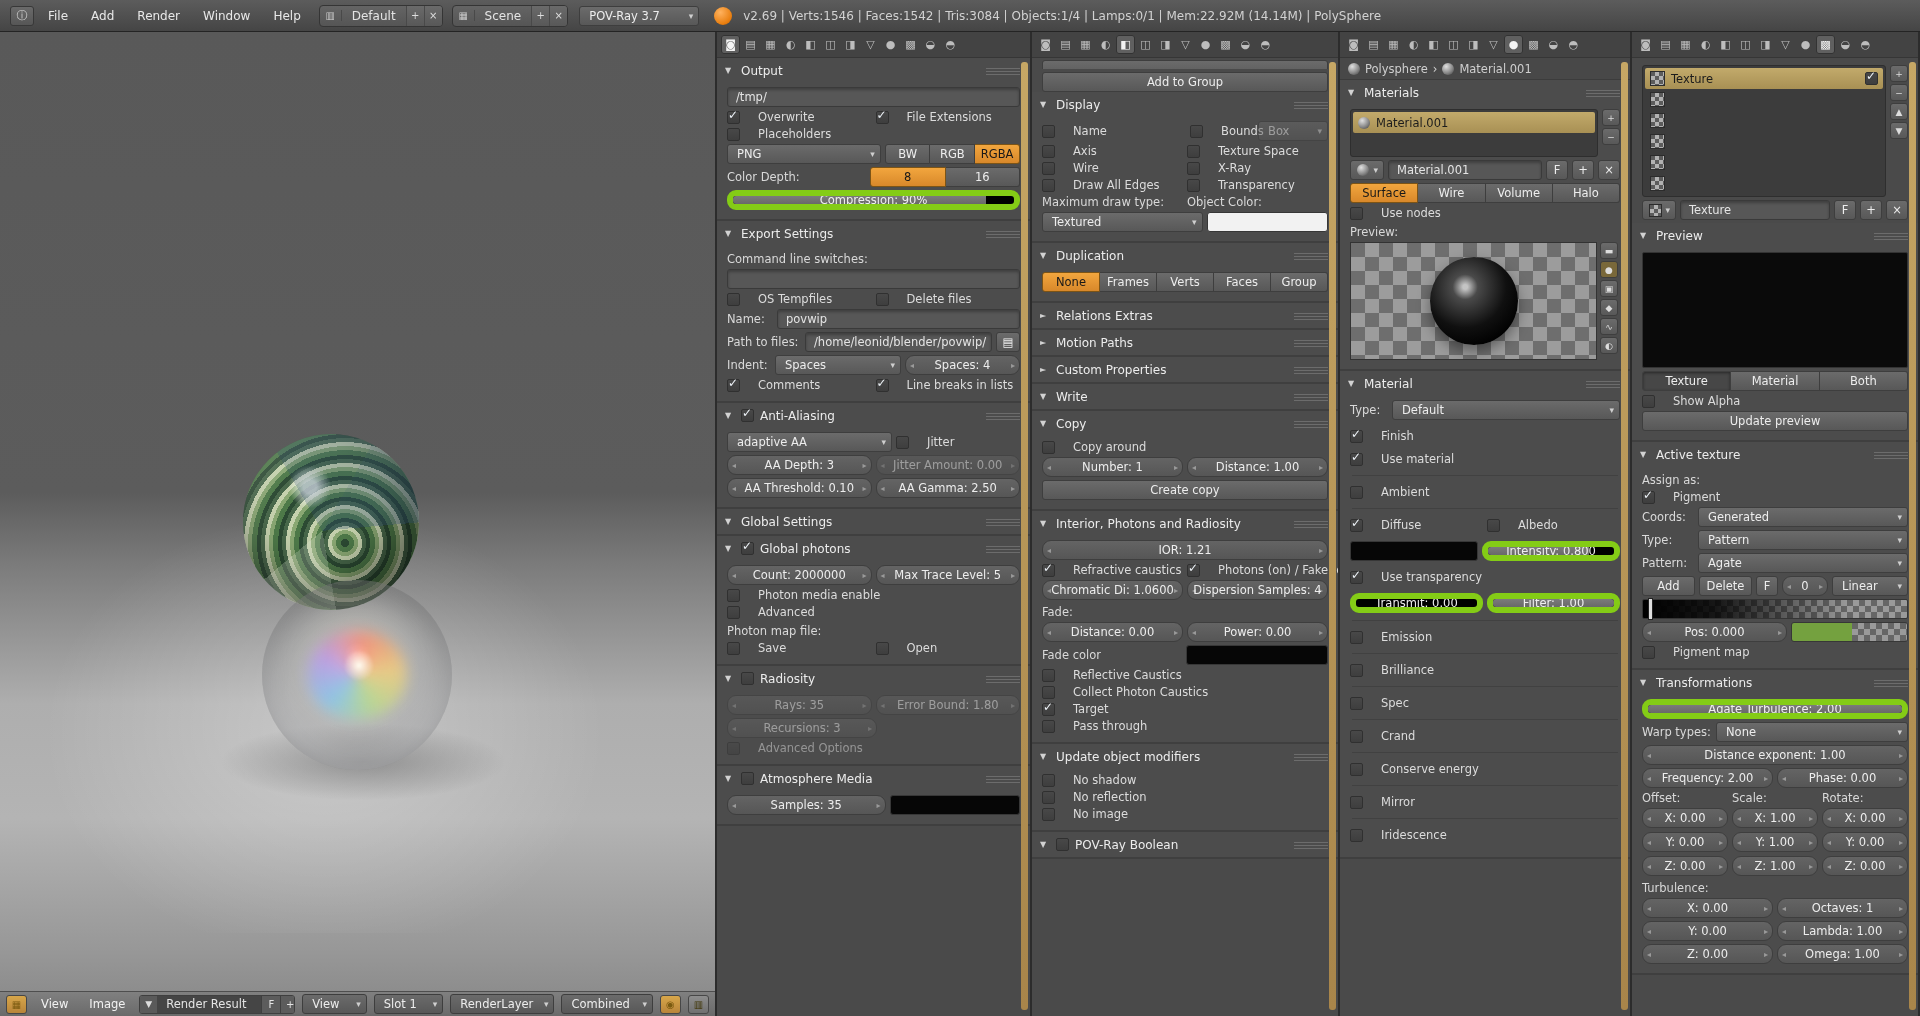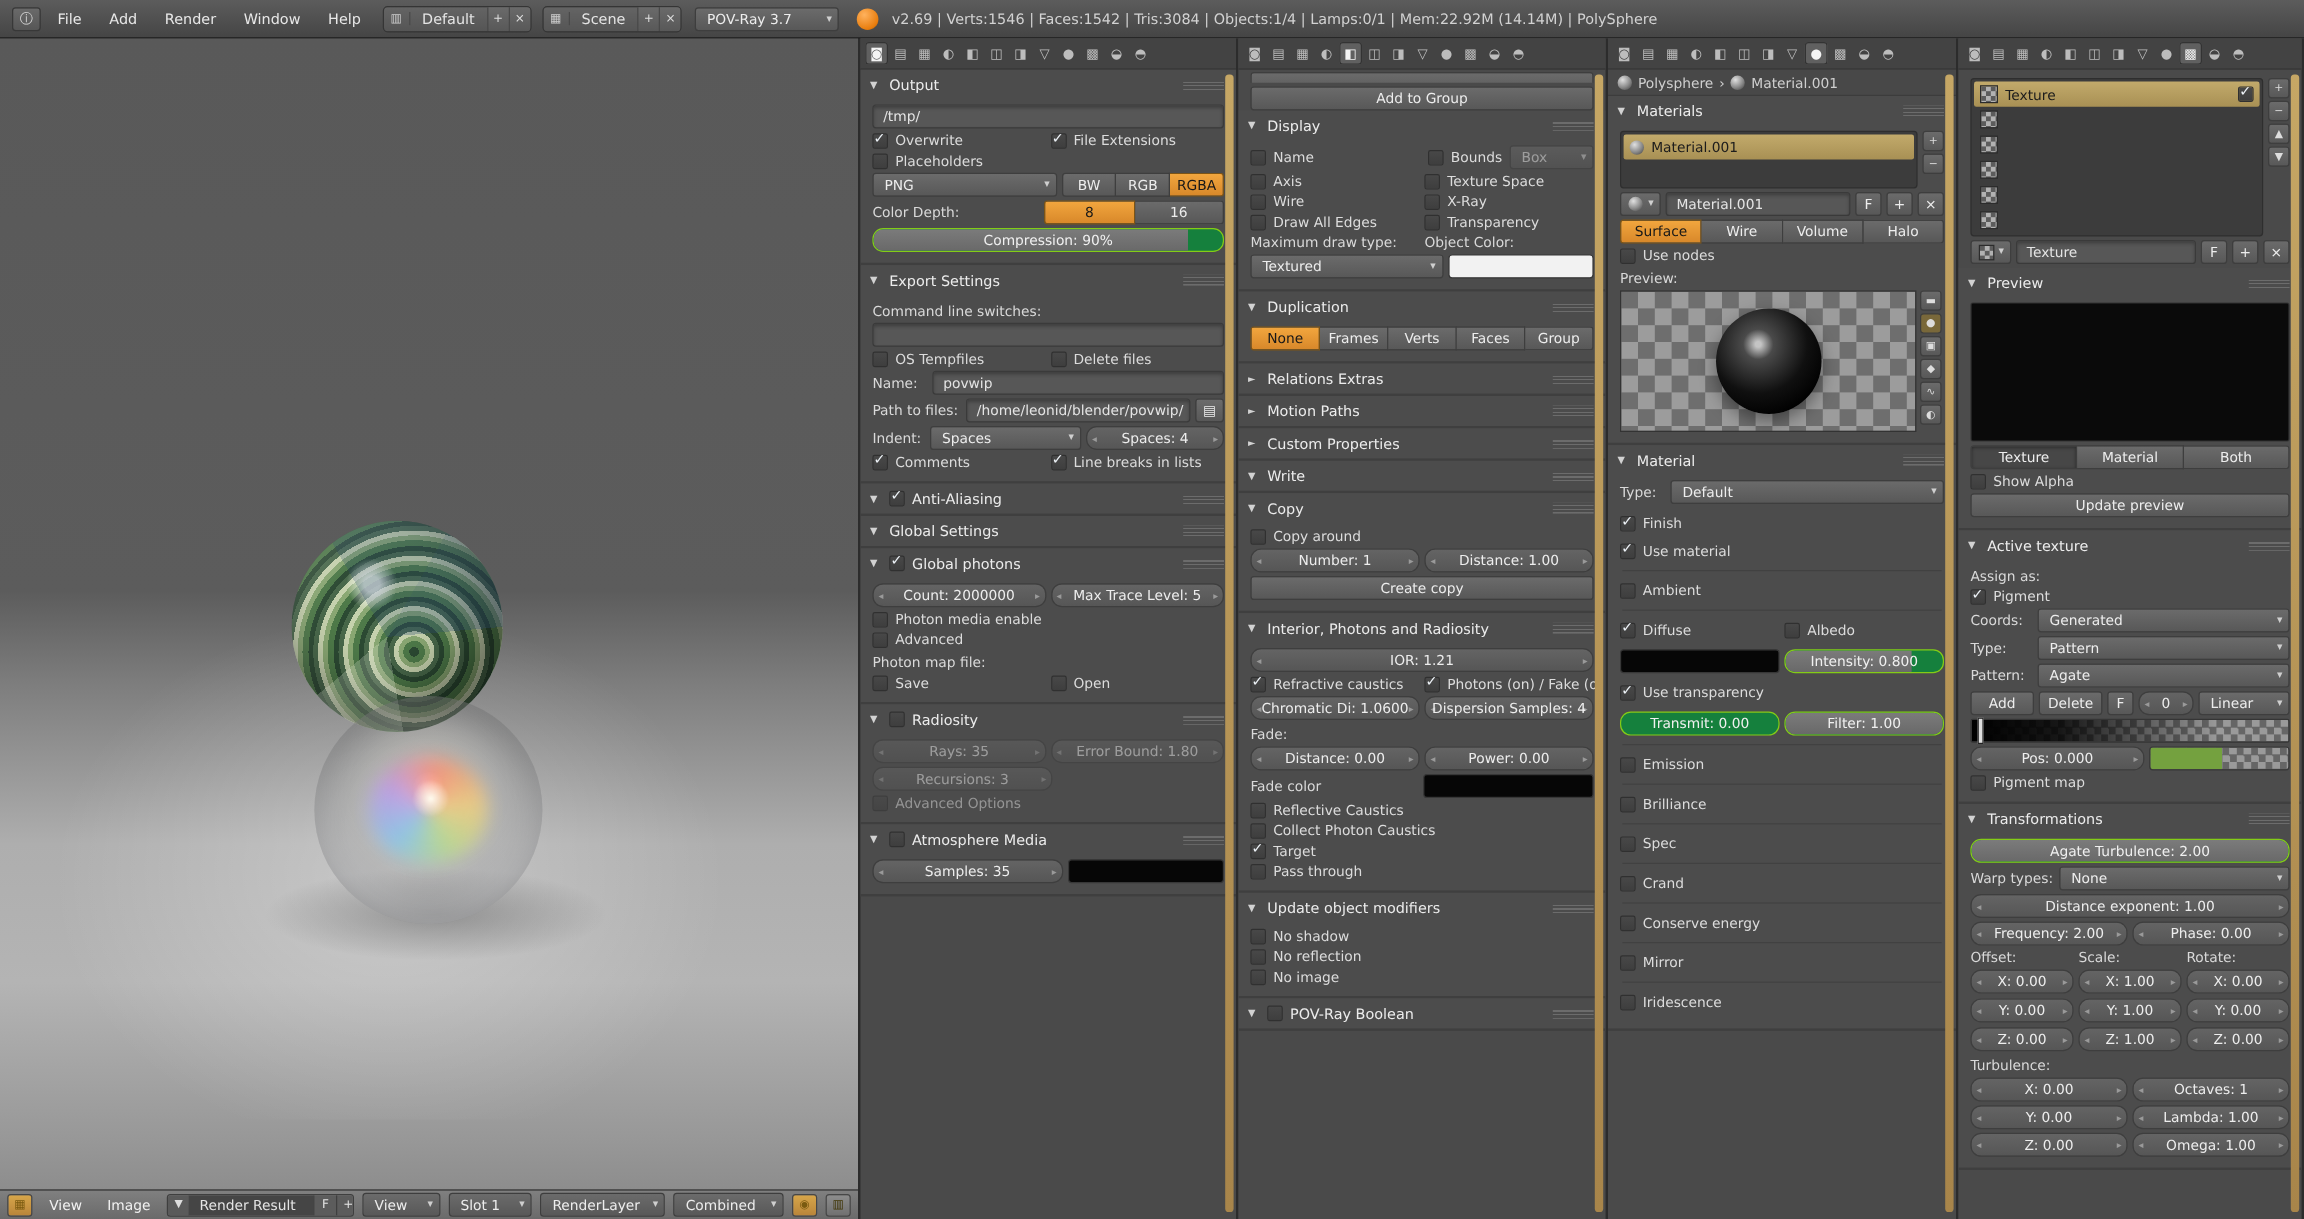--- a/index.html
+++ b/index.html
@@ -85,29 +85,29 @@
 .btn.orange{background:linear-gradient(#f2a63e,#d8882a);color:#181818;border-color:#7c5416}
 .btn.pressed{background:#474747;box-shadow:inset 0 1px 3px rgba(0,0,0,.45)}
 .grp{display:flex}
 .grp>.btn{border-radius:0;border-left-width:0;flex:1}
 .grp>.btn:first-child{border-radius:3px 0 0 3px;border-left-width:1px}
 .grp>.btn:last-child{border-radius:0 3px 3px 0}
 .num{position:relative;height:20px;display:flex;align-items:center;justify-content:center;font-size:11.5px;color:#ededed;
 background:linear-gradient(#646464,#565656);border:1px solid #3e3e3e;border-radius:9px;padding:0 14px;white-space:nowrap;overflow:hidden}
 .num::before{content:"◂";position:absolute;left:4px;font-size:8px;color:rgba(255,255,255,.38)}
 .num::after{content:"▸";position:absolute;right:4px;font-size:8px;color:rgba(255,255,255,.38)}
-.sl{position:relative;height:20px;border:1px solid #84cc16;border-radius:9px;background:#15803d;overflow:hidden;font-size:11.5px}
+.sl{position:relative;height:20px;border:6px solid #84cc16;border-radius:9px;background:#000000;overflow:hidden;font-size:11.5px}
 .sl>i{position:absolute;left:0;top:0;bottom:0;width:var(--w,50%);background:linear-gradient(#7b7b7b,#696969)}
 .sl>b{position:relative;display:flex;align-items:center;justify-content:center;height:100%;font-weight:normal;color:#f0f0f0}
 .mnu{position:relative;height:20px;display:flex;align-items:center;gap:5px;padding:0 30px 0 9px;font-size:11.5px;color:#ededed;
 background:linear-gradient(#6b6b6b,#585858);border:1px solid #3e3e3e;border-radius:3px;white-space:nowrap;overflow:hidden}
 .mnu::after{content:"▾";position:absolute;right:5px;top:4px;font-size:9px;color:#cfcfcf}
 .fld{height:20px;display:flex;align-items:center;padding:0 8px;font-size:11.5px;background:#575757;border:1px solid #3a3a3a;
 border-radius:3px;box-shadow:inset 0 2px 3px rgba(0,0,0,.28);white-space:nowrap;overflow:hidden}
-.ck{display:flex;align-items:center;gap:6px;font-size:11.5px;color:#dcdcdc;min-width:0;white-space:nowrap}
+.ck{display:flex;align-items:center;gap:18px;font-size:11.5px;color:#dcdcdc;min-width:0;white-space:nowrap}
 .chk{width:13px;height:13px;flex:none;border:1px solid #303030;border-radius:2px;background:linear-gradient(#484848,#3e3e3e);position:relative}
 .chk.on::after{content:"✓";position:absolute;left:0;top:-4px;font-size:12px;color:#eef3f8}
 .sw{height:20px;border:1px solid #373737;border-radius:3px}
 .dis{opacity:.5}
 .sep{height:1px;background:#414141;margin:7px 2px}
 .mrow{margin:9px 0}
 .mini{width:18px;height:17px;font-size:9px;display:flex;align-items:center;justify-content:center;
 background:linear-gradient(#6b6b6b,#585858);border:1px solid #3e3e3e;border-radius:3px;color:#ddd;flex:none}
 .sidecol{display:flex;flex-direction:column;gap:2px}
 .listbox{background:#3c3c3c;border:1px solid #2e2e2e;border-radius:3px;padding:2px}
@@ -311,20 +311,37 @@
           </div>
         </div>
       </section>
 
       <section class="p">
         <header class="ph">
             <i class="tri">▼</i>
             <i class="chk on"></i>
             <span class="pt">Anti-Aliasing</span>
           </header>
+        <div class="pb">
+          <div class="r">
+            <div class="mnu h">adaptive AA</div>
+            <label class="ck h">
+                <i class="chk"></i>
+                <span>Jitter</span>
+              </label>
+          </div>
+          <div class="r">
+            <div class="num h">AA Depth: 3</div>
+            <div class="num h dis">Jitter Amount: 0.00</div>
+          </div>
+          <div class="r">
+            <div class="num h">AA Threshold: 0.10</div>
+            <div class="num h">AA Gamma: 2.50</div>
+          </div>
+        </div>
       </section>
 
       <section class="p">
         <header class="ph">
             <i class="tri">▼</i>
             <span class="pt">Global Settings</span>
           </header>
       </section>
 
       <section class="p">

